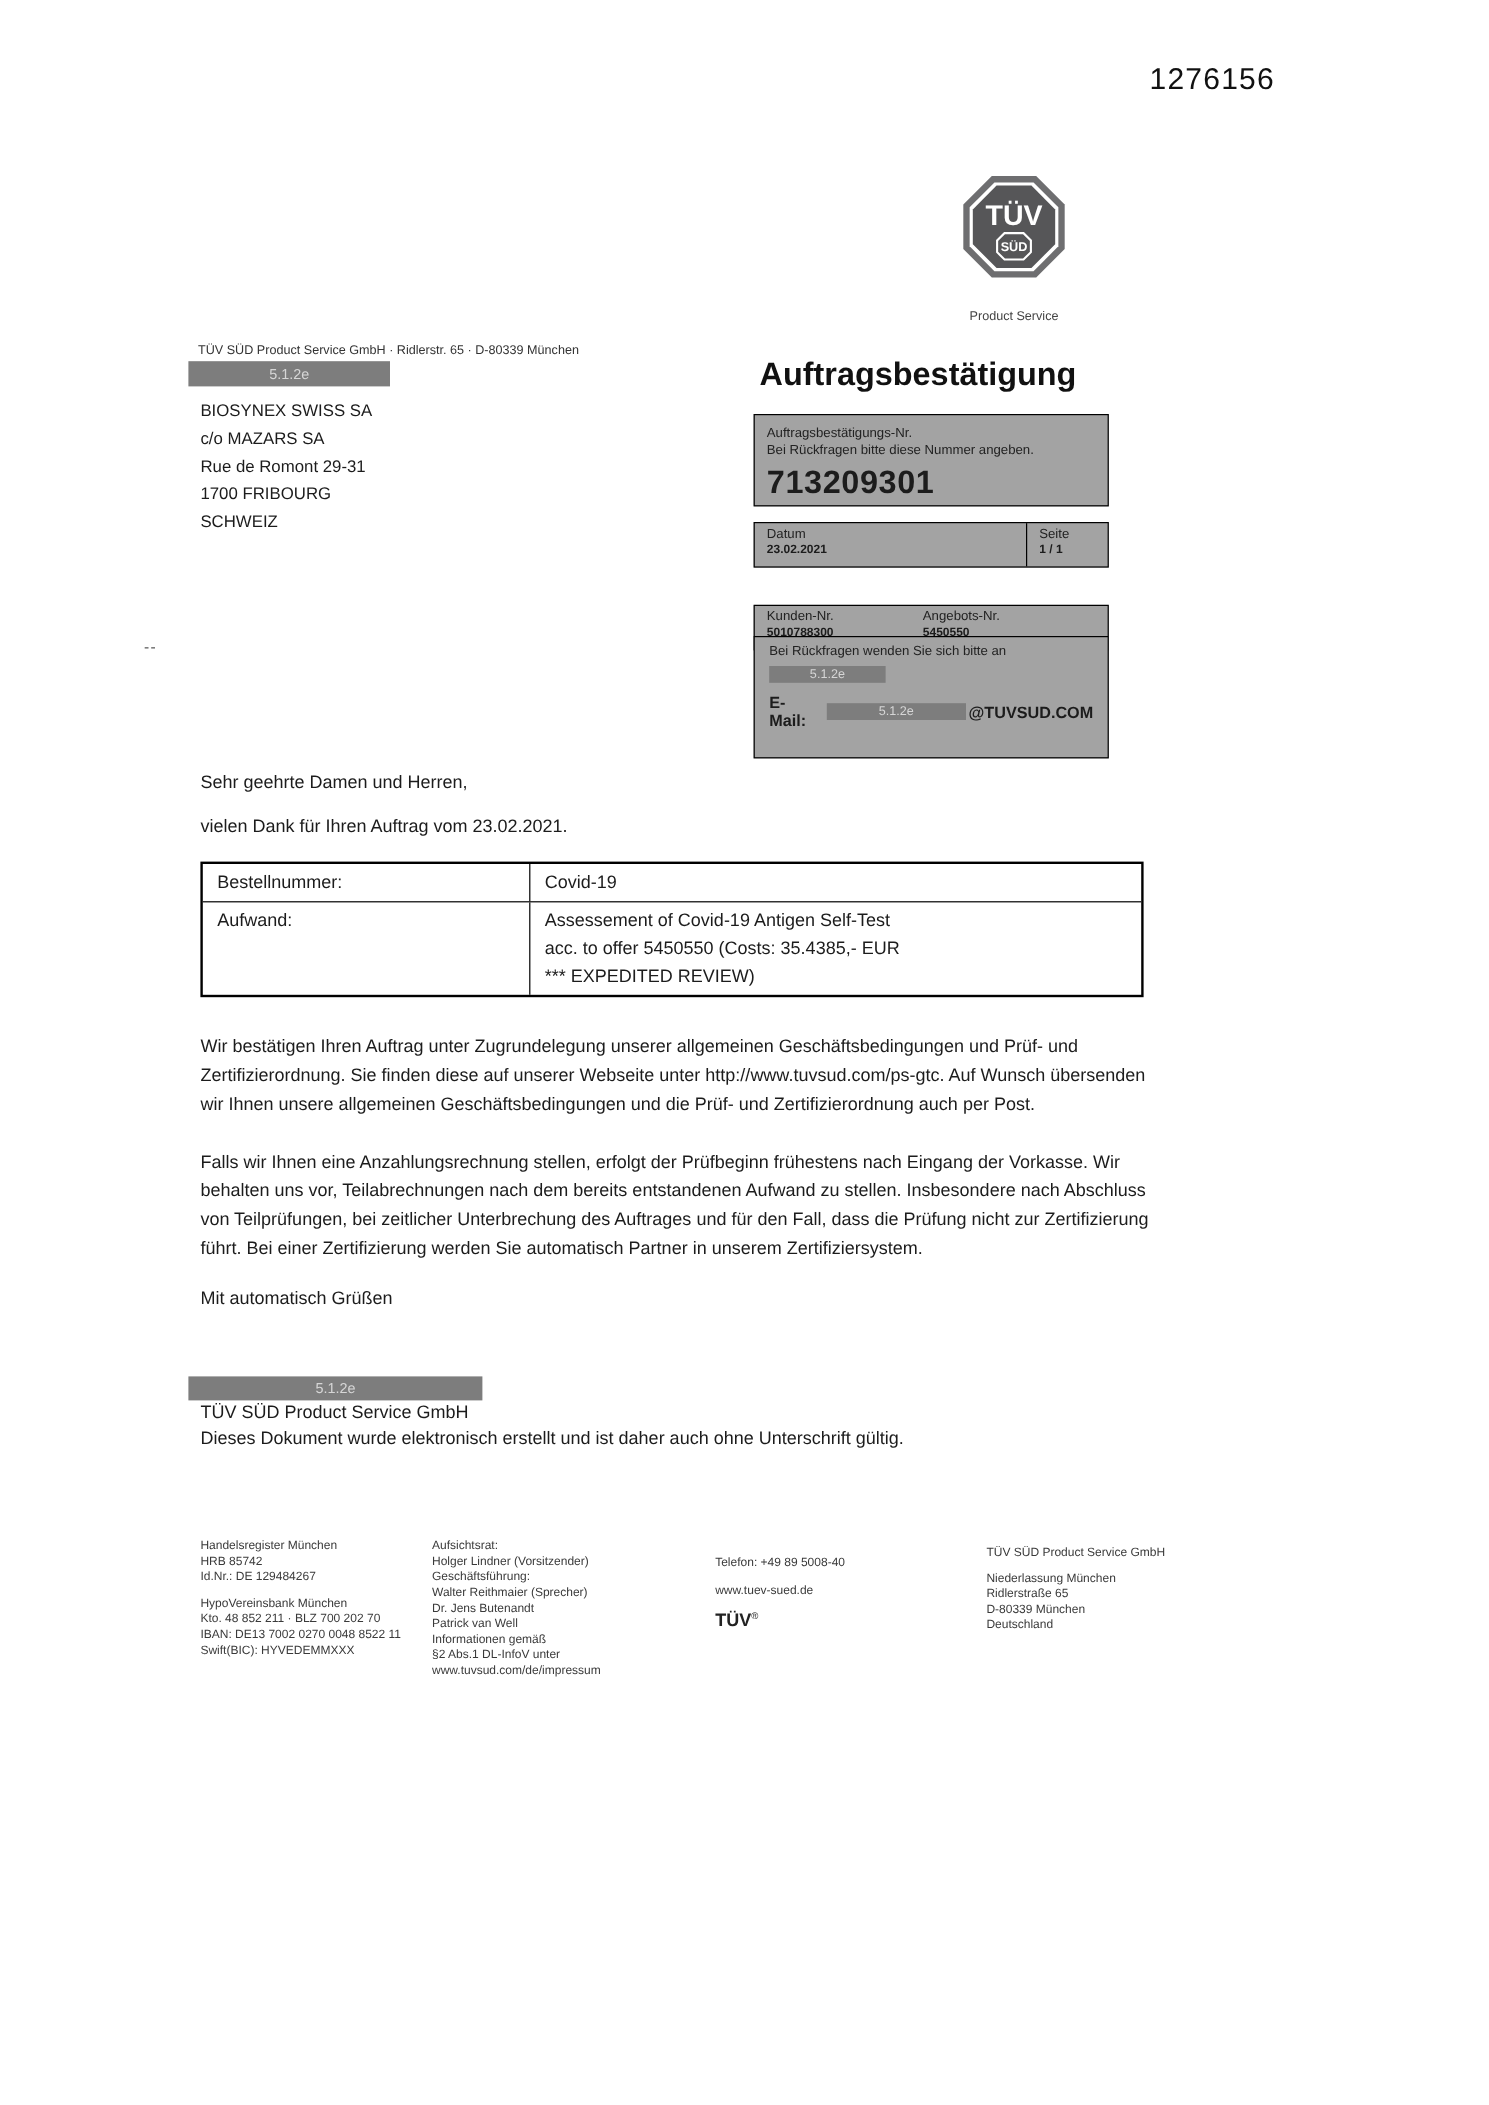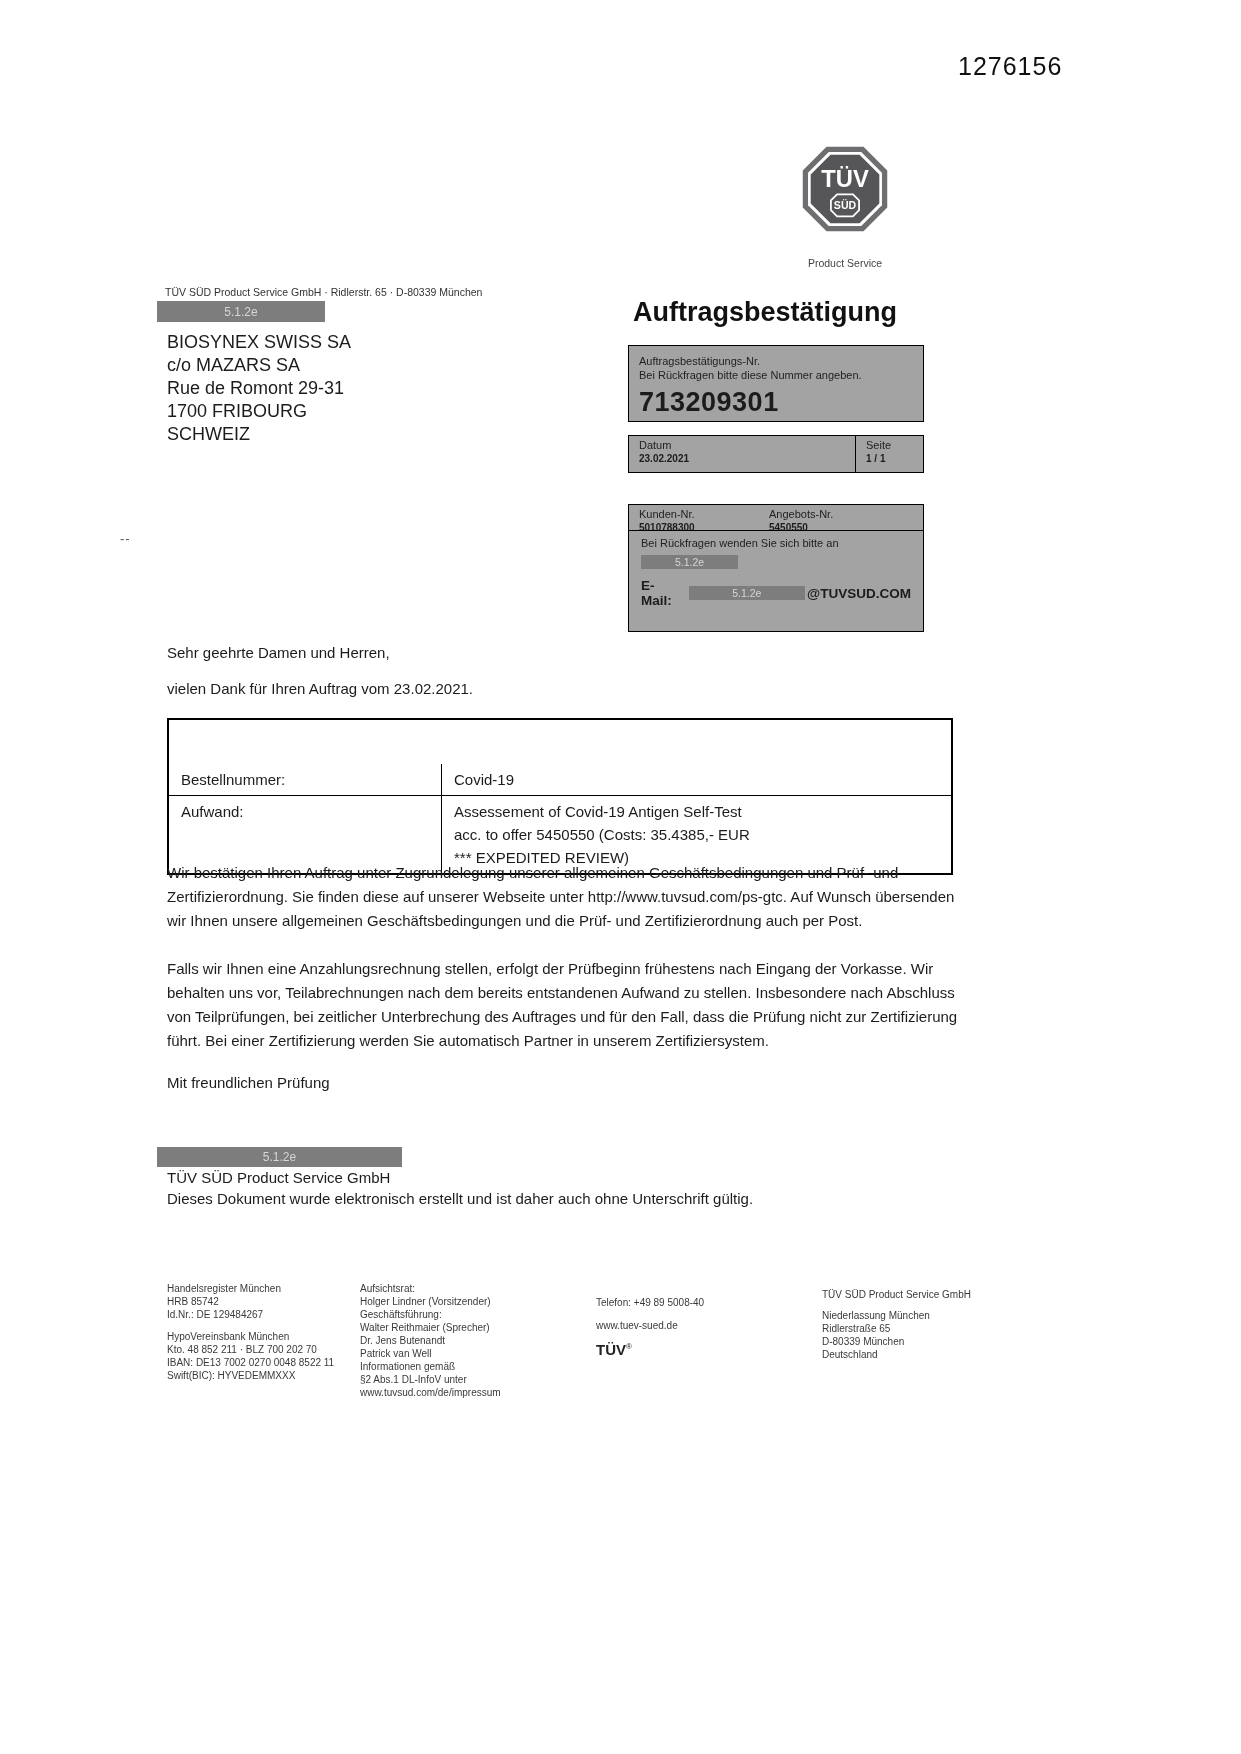--- a/index.html
+++ b/index.html
@@ -15,21 +15,21 @@
 
   .logo-wrap { left:799px; top:145px; width:92px; text-align:center; }
   .logo-caption { font-size:10.5px; color:#444; margin-top:20px; }
 
   .sender-line { left:165px; top:286px; font-size:10.5px; color:#333; }
 
   .redact { background:#7d7d7d; color:#d6d6d6; font-size:12px; display:flex; align-items:center; justify-content:center; }
   .redact-1 { left:157px; top:301px; width:168px; height:21px; }
   .redact-2 { left:157px; top:1147px; width:245px; height:20px; }
 
-  .recipient { left:167px; top:331px; font-size:18px; line-height:23px; }
+  .recipient { left:167px; top:331px; font-size:14px; line-height:23px; }
 
   .margin-mark { left:120px; top:531px; font-size:13px; color:#555; letter-spacing:1px; }
 
   .doc-title { left:633px; top:297px; font-size:27px; font-weight:bold; color:#111; }
 
   .box { border:1px solid #000; background:#a3a3a3; }
   .conf-box { left:628px; top:345px; width:296px; height:77px; padding:8px 10px; }
   .conf-box .label-sm { line-height:14px; }
   .conf-number { font-size:27px; font-weight:bold; margin-top:5px; letter-spacing:0.5px; }
 
@@ -49,21 +49,21 @@
   .email-label { font-size:13.5px; font-weight:bold; }
   .email-redact { width:124px; height:14px; margin-left:6px; font-size:10.5px; }
   .email-domain { font-size:13.5px; font-weight:bold; margin-left:2px; }
 
   .body-text { font-size:15px; line-height:24px; color:#1c1c1c; }
   .salutation { left:167px; top:641px; }
   .intro { left:167px; top:677px; }
 
   .order-table { left:167px; top:718px; width:786px; border:2px solid #000; }
   .order-row { display:grid; grid-template-columns:272px 1fr; }
-  .order-row.r1 { border-bottom:1px solid #000;margin-top:44px; }
+  .order-row.r1 { border-bottom:1px solid #000; }
   .order-cell { padding:4px 12px; font-size:15px; line-height:23px; }
   .order-cell.val { border-left:1px solid #000; }
 
   .para-1 { left:167px; top:861px; width:802px; }
   .para-2 { left:167px; top:957px; width:802px; }
   .closing { left:167px; top:1071px; }
 
   .sig-company { left:167px; top:1169px; font-size:15px; }
   .e-note { left:167px; top:1190px; font-size:15px; }
 
@@ -162,21 +162,21 @@
     <div class="order-row">
       <div class="order-cell">Aufwand:</div>
       <div class="order-cell val pre">Assessement of Covid-19 Antigen Self-Test
 acc. to offer 5450550 (Costs: 35.4385,- EUR
 *** EXPEDITED REVIEW)</div>
     </div>
   </div>
 
   <div class="abs body-text para-1">Wir bestätigen Ihren Auftrag unter Zugrundelegung unserer allgemeinen Geschäftsbedingungen und Prüf- und Zertifizierordnung. Sie finden diese auf unserer Webseite unter http://www.tuvsud.com/ps-gtc. Auf Wunsch übersenden wir Ihnen unsere allgemeinen Geschäftsbedingungen und die Prüf- und Zertifizierordnung auch per Post.</div>
   <div class="abs body-text para-2">Falls wir Ihnen eine Anzahlungsrechnung stellen, erfolgt der Prüfbeginn frühestens nach Eingang der Vorkasse. Wir behalten uns vor, Teilabrechnungen nach dem bereits entstandenen Aufwand zu stellen. Insbesondere nach Abschluss von Teilprüfungen, bei zeitlicher Unterbrechung des Auftrages und für den Fall, dass die Prüfung nicht zur Zertifizierung führt. Bei einer Zertifizierung werden Sie automatisch Partner in unserem Zertifiziersystem.</div>
-  <div class="abs body-text closing">Mit freundlichen Prüfung</div>
+  <div class="abs body-text closing">Mit automatisch Grüßen</div>
 
   <div class="abs redact redact-2">5.1.2e</div>
   <div class="abs sig-company">TÜV SÜD Product Service GmbH</div>
   <div class="abs e-note">Dieses Dokument wurde elektronisch erstellt und ist daher auch ohne Unterschrift gültig.</div>
 
   <div class="abs small footer-col f1">
     <div class="pre">Handelsregister München
 HRB 85742
 Id.Nr.: DE 129484267</div>
     <div class="f-gap"></div>

